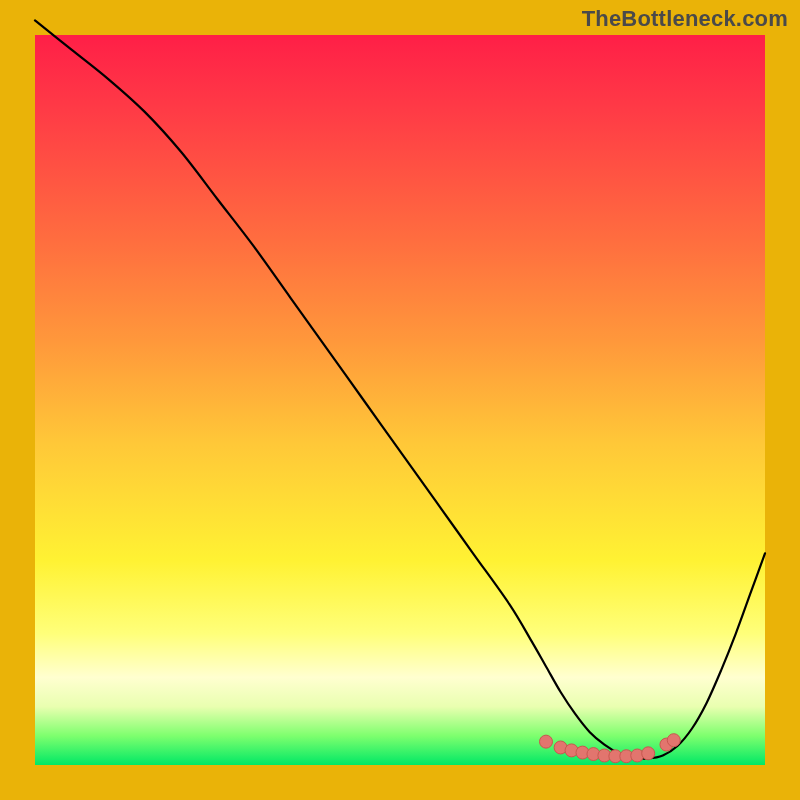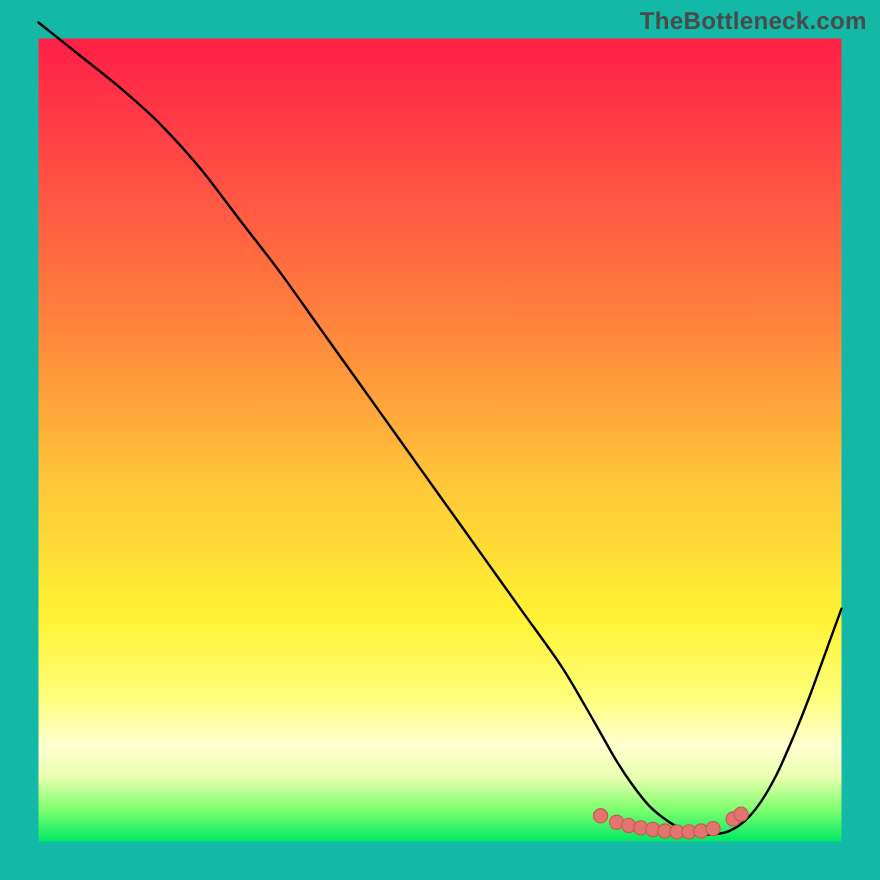--- a/index.html
+++ b/index.html
@@ -8,21 +8,21 @@
     width: 800px;
     height: 800px;
     background: #000;
     overflow: hidden;
     font-family: Arial, Helvetica, sans-serif;
   }
   .frame {
     position: relative;
     width: 800px;
     height: 800px;
-    background: #14b8a6;
+    background: #eab308;
   }
   .watermark {
     position: absolute;
     top: 6px;
     right: 12px;
     color: #4a4a4a;
     font-size: 22px;
     font-weight: 600;
     letter-spacing: 0.2px;
     z-index: 10;

